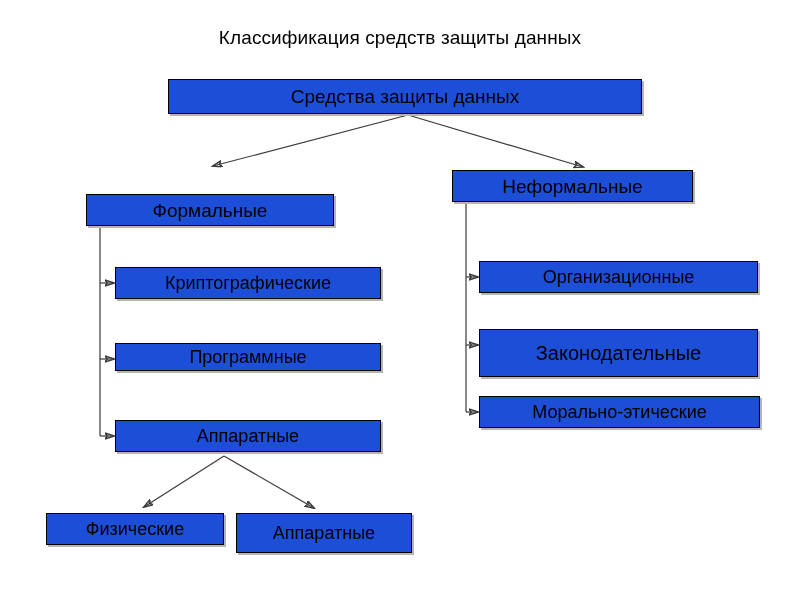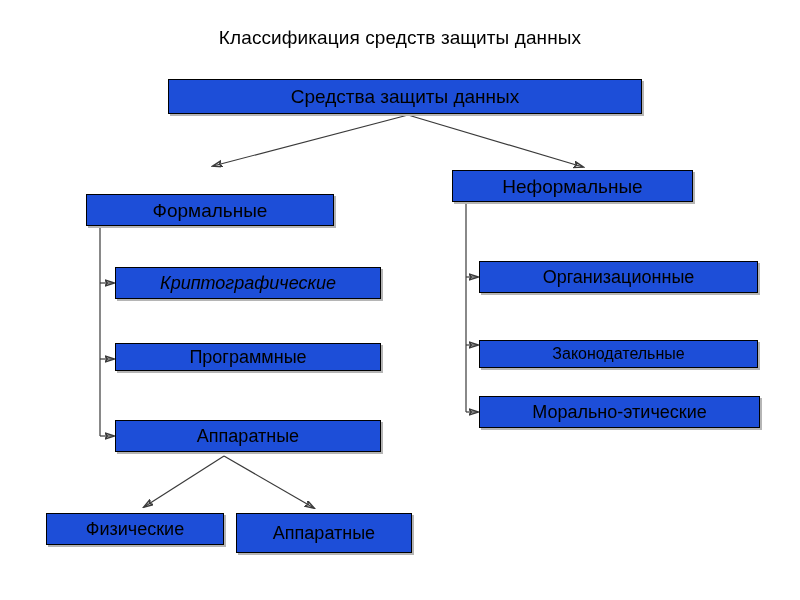--- a/index.html
+++ b/index.html
@@ -82,24 +82,24 @@
 
     <line x1="224" y1="456" x2="144" y2="507" marker-end="url(#arrow)"></line>
     <line x1="224" y1="456" x2="314" y2="508" marker-end="url(#arrow)"></line>
   </svg>
 
   <div class="node" style="left:168px; top:79px; width:474px; height:35px; font-size:19px;">Средства защиты данных</div>
 
   <div class="node" style="left:86px; top:170px; width:248px; height:32px; font-size:19px;margin-top:24px;">Формальные</div>
   <div class="node" style="left:452px; top:170px; width:241px; height:32px; font-size:19px;">Неформальные</div>
 
-  <div class="node" style="left:115px; top:267px; width:266px; height:32px; font-size:18px;font-style:italic;">Криптографические</div>
+  <div class="node" style="left:115px; top:267px; width:266px; height:32px; font-size:18px;">Криптографические</div>
   <div class="node" style="left:115px; top:343px; width:266px; height:28px; font-size:18px;">Программные</div>
   <div class="node" style="left:115px; top:420px; width:266px; height:32px; font-size:18px;">Аппаратные</div>
 
   <div class="node" style="left:46px; top:513px; width:178px; height:32px; font-size:18px;">Физические</div>
   <div class="node" style="left:236px; top:513px; width:176px; height:40px; font-size:18px;">Аппаратные</div>
 
   <div class="node" style="left:479px; top:261px; width:279px; height:32px; font-size:18px;">Организационные</div>
-  <div class="node" style="left:479px; top:340px; width:279px; height:28px; font-size:16px;">Законодательные</div>
+  <div class="node" style="left:479px; top:329px; width:279px; height:48px; font-size:20px;">Законодательные</div>
   <div class="node" style="left:479px; top:396px; width:281px; height:32px; font-size:18px;">Морально-этические</div>
 
 </div>
 
 </body></html>

